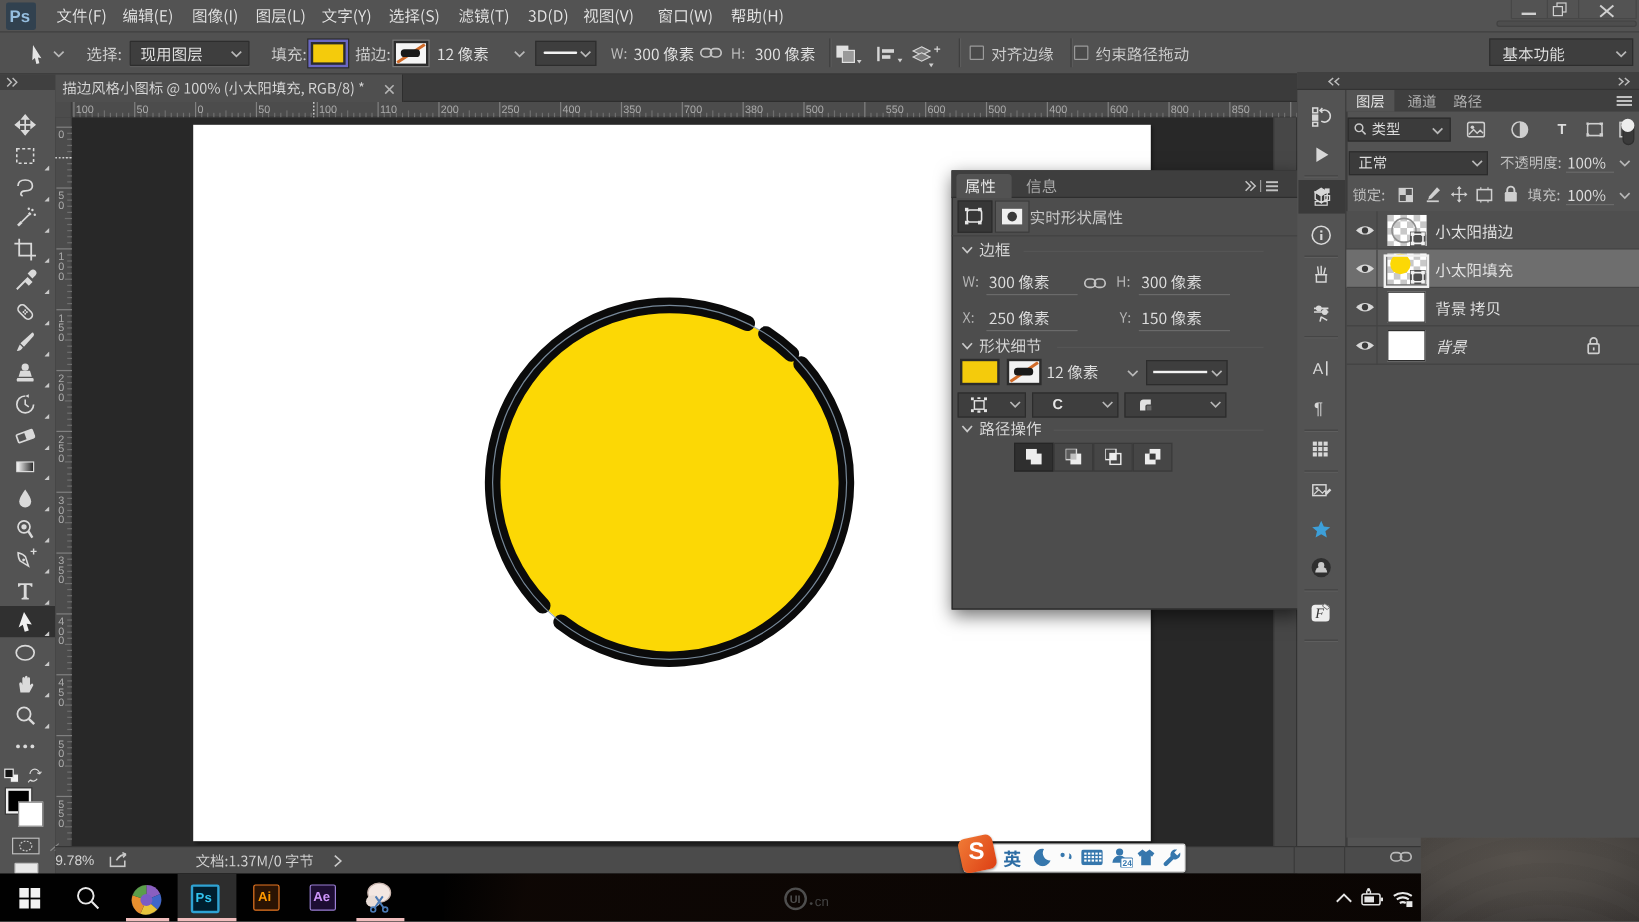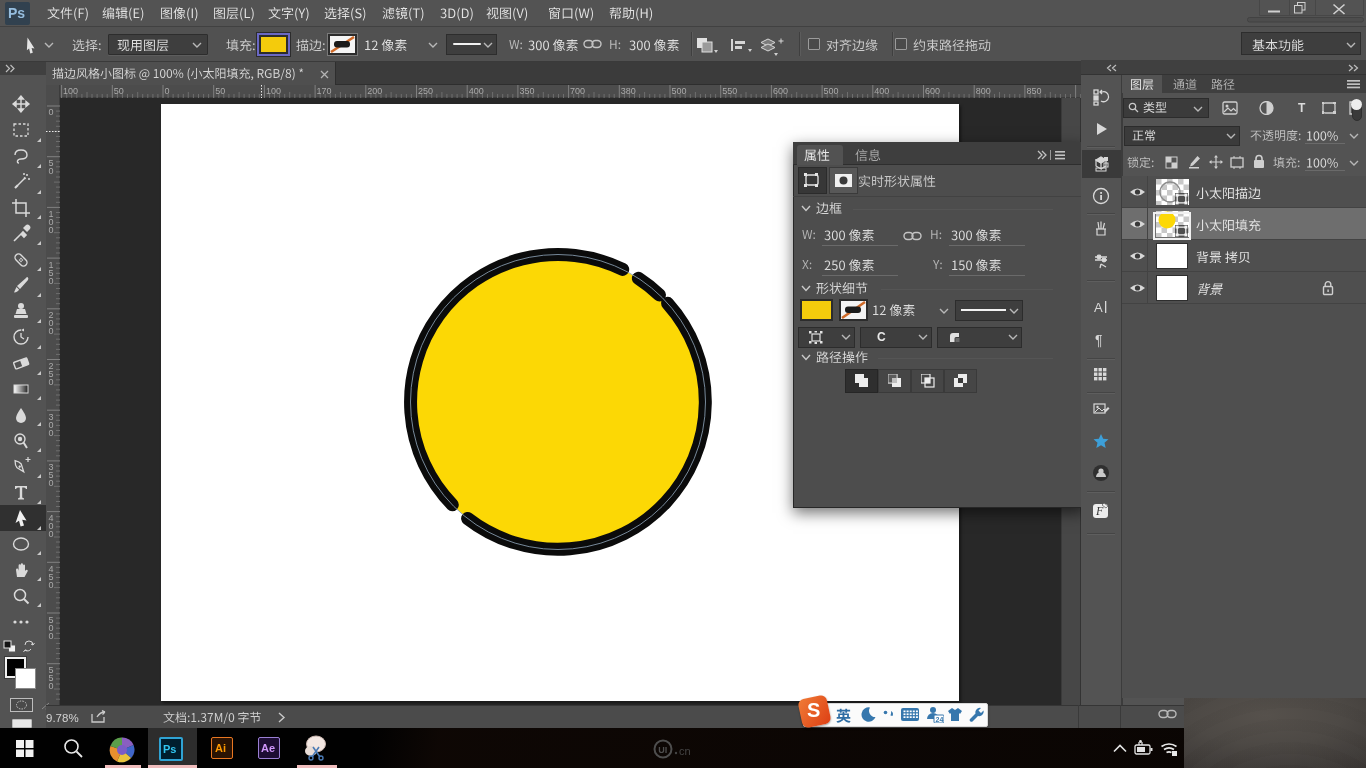--- a/index.html
+++ b/index.html
@@ -1003,29 +1003,29 @@
       </g>
       <g transform="translate(-46,0)">
         <rect x="1080.2" y="9" width="1" height="4" fill="#6e6e6e"></rect>
       </g>
     </svg>
 <div style="position:absolute;left:63.099999999999994px;top:86px;font-size:9px;color:#aaaaaa;font-weight:400;white-space:pre;">100</div>
 <div style="position:absolute;left:113.8px;top:86px;font-size:9px;color:#aaaaaa;font-weight:400;white-space:pre;">50</div>
 <div style="position:absolute;left:164.5px;top:86px;font-size:9px;color:#aaaaaa;font-weight:400;white-space:pre;">0</div>
 <div style="position:absolute;left:215.2px;top:86px;font-size:9px;color:#aaaaaa;font-weight:400;white-space:pre;">50</div>
 <div style="position:absolute;left:265.9px;top:86px;font-size:9px;color:#aaaaaa;font-weight:400;white-space:pre;">100</div>
-<div style="position:absolute;left:316.6px;top:86px;font-size:9px;color:#aaaaaa;font-weight:400;white-space:pre;">170</div>
+<div style="position:absolute;left:316.6px;top:86px;font-size:9px;color:#aaaaaa;font-weight:400;white-space:pre;">110</div>
 <div style="position:absolute;left:367.3px;top:86px;font-size:9px;color:#aaaaaa;font-weight:400;white-space:pre;">200</div>
 <div style="position:absolute;left:418.0px;top:86px;font-size:9px;color:#aaaaaa;font-weight:400;white-space:pre;">250</div>
 <div style="position:absolute;left:468.70000000000005px;top:86px;font-size:9px;color:#aaaaaa;font-weight:400;white-space:pre;">400</div>
 <div style="position:absolute;left:519.4000000000001px;top:86px;font-size:9px;color:#aaaaaa;font-weight:400;white-space:pre;">350</div>
 <div style="position:absolute;left:570.1px;top:86px;font-size:9px;color:#aaaaaa;font-weight:400;white-space:pre;">700</div>
 <div style="position:absolute;left:620.8px;top:86px;font-size:9px;color:#aaaaaa;font-weight:400;white-space:pre;">380</div>
 <div style="position:absolute;left:671.5px;top:86px;font-size:9px;color:#aaaaaa;font-weight:400;white-space:pre;">500</div>
-<div style="position:absolute;left:722.2px;top:86px;font-size:9px;color:#aaaaaa;font-weight:400;white-space:pre;">550</div>
+<div style="position:absolute;left:722.2px;top:86px;font-size:9px;color:#aaaaaa;font-weight:400;white-space:pre;padding-left:16px;">550</div>
 <div style="position:absolute;left:772.9000000000001px;top:86px;font-size:9px;color:#aaaaaa;font-weight:400;white-space:pre;text-align:center;">600</div>
 <div style="position:absolute;left:823.6px;top:86px;font-size:9px;color:#aaaaaa;font-weight:400;white-space:pre;">500</div>
 <div style="position:absolute;left:874.3000000000001px;top:86px;font-size:9px;color:#aaaaaa;font-weight:400;white-space:pre;">400</div>
 <div style="position:absolute;left:925.0px;top:86px;font-size:9px;color:#aaaaaa;font-weight:400;white-space:pre;">600</div>
 <div style="position:absolute;left:975.7px;top:86px;font-size:9px;color:#aaaaaa;font-weight:400;white-space:pre;">800</div>
 <div style="position:absolute;left:1026.4px;top:86px;font-size:9px;color:#aaaaaa;font-weight:400;white-space:pre;">850</div>
 <div style="position:absolute;left:46px;top:98px;width:14px;height:607px;background:#4c4c4c;border-right:1px solid #3c3c3c"></div>
 <svg style="position:absolute;left:46px;top:98px" width="14" height="607" viewBox="0 0 14 607">
       <rect x="1" y="7.5" width="13" height="1" fill="#808080"></rect>
       <rect x="10" y="12.6" width="4" height="1" fill="#6e6e6e"></rect>

